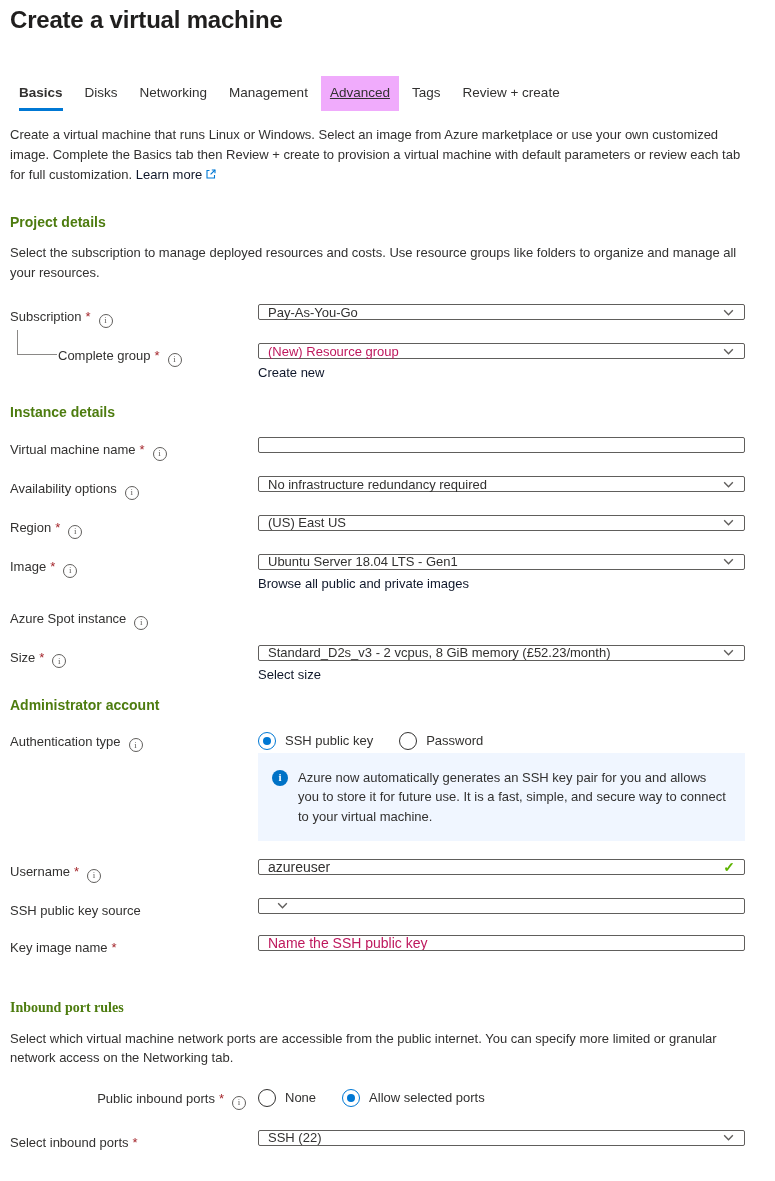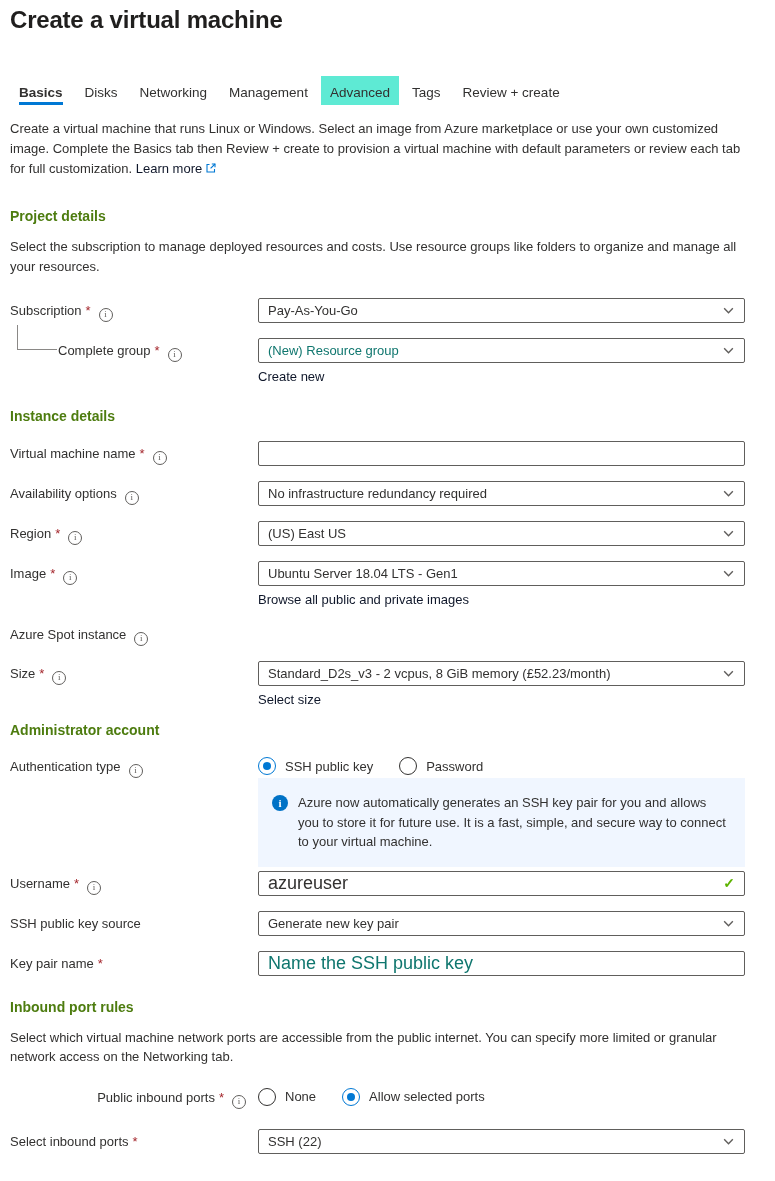--- a/index.html
+++ b/index.html
@@ -10,24 +10,24 @@
     font-size: 13px;
     color: #323130;
     margin: 0 auto;
   }
   .page { padding: 6px 30px 0 10px; }
 
   h1.page-title { font-size: 24px; font-weight: 700; color: #201f1e; letter-spacing: -0.2px; }
 
   
   .tabs { margin-top: 42px; display: flex; align-items: flex-end; }
-  .tab { padding: 9px 9px 5px; margin-right: 4px; font-size: 13.5px; cursor: pointer; position: relative; white-space: nowrap; }
+  .tab { padding: 9px 9px 11px; margin-right: 4px; font-size: 13.5px; cursor: pointer; position: relative; white-space: nowrap; }
   .tab.active { font-weight: 700; }
   .tab.active::after { content: ""; position: absolute; left: 9px; right: 9px; bottom: 0; height: 3px; background: #0078d4; }
-  .tab.hovered { background: #5eead4; }
+  .tab.hovered { background: #f0abfc; text-decoration: underline; }
 
   .intro { margin-top: 14px; line-height: 1.55; }
   a.link { color: #0f172a; text-decoration: none; cursor: pointer; }
   .ext-icon { margin-left: 3px; vertical-align: -1px; }
 
   h2.section-heading { font-size: 14px; font-weight: 700; margin-top: 28px; color: #4d7c0f; }
   p.section-desc { margin-top: 13px; line-height: 1.5; }
 
   .form { margin-top: 22px; }
   .row { display: flex; align-items: flex-start; margin-bottom: 15px; position: relative; }
@@ -35,29 +35,29 @@
   .req { color: #a4262c; margin-left: 4px; }
   .info-icon {
     display: inline-flex; align-items: center; justify-content: center;
     width: 14px; height: 14px; border: 1px solid #605e5c; border-radius: 50%;
     font-size: 9px; color: #605e5c; margin-left: 8px; vertical-align: -2px;
     font-family: "Liberation Serif", serif; cursor: pointer;
   }
   .control { flex: 1 1 auto; min-width: 0; }
 
   .dropdown, .textbox {
-    height: 25px; border: 1px solid #605e5c; border-radius: 2px; background: #fff;
+    height: 16px; border: 1px solid #605e5c; border-radius: 2px; background: #fff;
     display: flex; align-items: center; padding: 0 9px; width: 100%; cursor: pointer;
   }
   .dropdown .value { flex: 1 1 auto; overflow: hidden; white-space: nowrap; }
-  .value.placeholder, ::placeholder { color: #0f766e; opacity: 1; }
+  .value.placeholder, ::placeholder { color: #be185d; opacity: 1; }
   .chevron-icon { flex: 0 0 auto; margin-left: 8px; display: inline-flex; }
   .textbox input {
     border: none; outline: none; width: 100%; font-family: "Liberation Sans", sans-serif;
-    font-size: 18px; color: #323130; background: transparent; height: 100%;
+    font-size: 14px; color: #323130; background: transparent; height: 100%;
   }
   .valid-check { color: #5db300; font-weight: 700; font-size: 14px; margin-left: 8px; }
 
   .under-link { display: inline-block; margin-top: 6px; }
 
   .radio-group { display: flex; align-items: center; padding-top: 3px; }
   .radio-option { display: flex; align-items: center; margin-right: 26px; cursor: pointer; }
   .radio-circle {
     width: 18px; height: 18px; border-radius: 50%; border: 1px solid #323130;
     background: #fff; display: inline-block; position: relative; flex: 0 0 auto;
@@ -211,21 +211,21 @@
                 <path d="M2 4l4 4 4-4" fill="none" stroke="#605e5c" stroke-width="1.3"></path>
               </svg>
             </span>
         </div>
         <a class="link under-link">Select size</a>
       </div>
     </div>
 
     <h2 class="section-heading" style="margin-top:10px;">Administrator account</h2>
 
-    <div class="row" style="margin-top:16px; margin-bottom:4px;">
+    <div class="row" style="margin-top:16px; margin-bottom:18px;">
       <div class="row-label"><span>Authentication type</span><span class="info-icon">i</span></div>
       <div class="control">
         <div class="radio-group">
           <span class="radio-option">
               <span class="radio-circle checked"></span>
               <span class="radio-label">SSH public key</span>
             </span>
           <span class="radio-option">
               <span class="radio-circle"></span>
               <span class="radio-label">Password</span>
@@ -245,40 +245,39 @@
           <input type="text" value="azureuser" style="">
           <span class="valid-check">✓</span>
         </div>
       </div>
     </div>
 
     <div class="row">
       <div class="row-label"><span>SSH public key source</span></div>
       <div class="control">
         <div class="dropdown">
-          <span class="value">Generate new key pair</span>
-          <span class="chevron-icon">
-              <svg width="13" height="13" viewBox="0 0 12 12">
-                <path d="M2 4l4 4 4-4" fill="none" stroke="#605e5c" stroke-width="1.3"></path>
-              </svg>
-            </span>
-        </div>
-      </div>
-    </div>
-
-    <div class="row">
-      <div class="row-label"><span>Key pair name</span><span class="req">*</span></div>
+          <span class="chevron-icon">
+              <svg width="13" height="13" viewBox="0 0 12 12">
+                <path d="M2 4l4 4 4-4" fill="none" stroke="#605e5c" stroke-width="1.3"></path>
+              </svg>
+            </span>
+        </div>
+      </div>
+    </div>
+
+    <div class="row">
+      <div class="row-label"><span>Key image name</span><span class="req">*</span></div>
       <div class="control">
         <div class="textbox">
           <input type="text" placeholder="Name the SSH public key" style="">
         </div>
       </div>
     </div>
 
-    <h2 class="section-heading" style="margin-top:23px;">Inbound port rules</h2>
+    <h2 class="section-heading" style="margin-top:43px;font-family:Liberation Serif, serif;">Inbound port rules</h2>
     <p class="section-desc">Select which virtual machine network ports are accessible from the public internet. You can specify more limited or granular network access on the Networking tab.</p>
 
     <div class="row" style="margin-top:18px;text-align:right;">
       <div class="row-label"><span>Public inbound ports</span><span class="req">*</span><span class="info-icon">i</span></div>
       <div class="control">
         <div class="radio-group">
           <span class="radio-option">
               <span class="radio-circle"></span>
               <span class="radio-label">None</span>
             </span>

